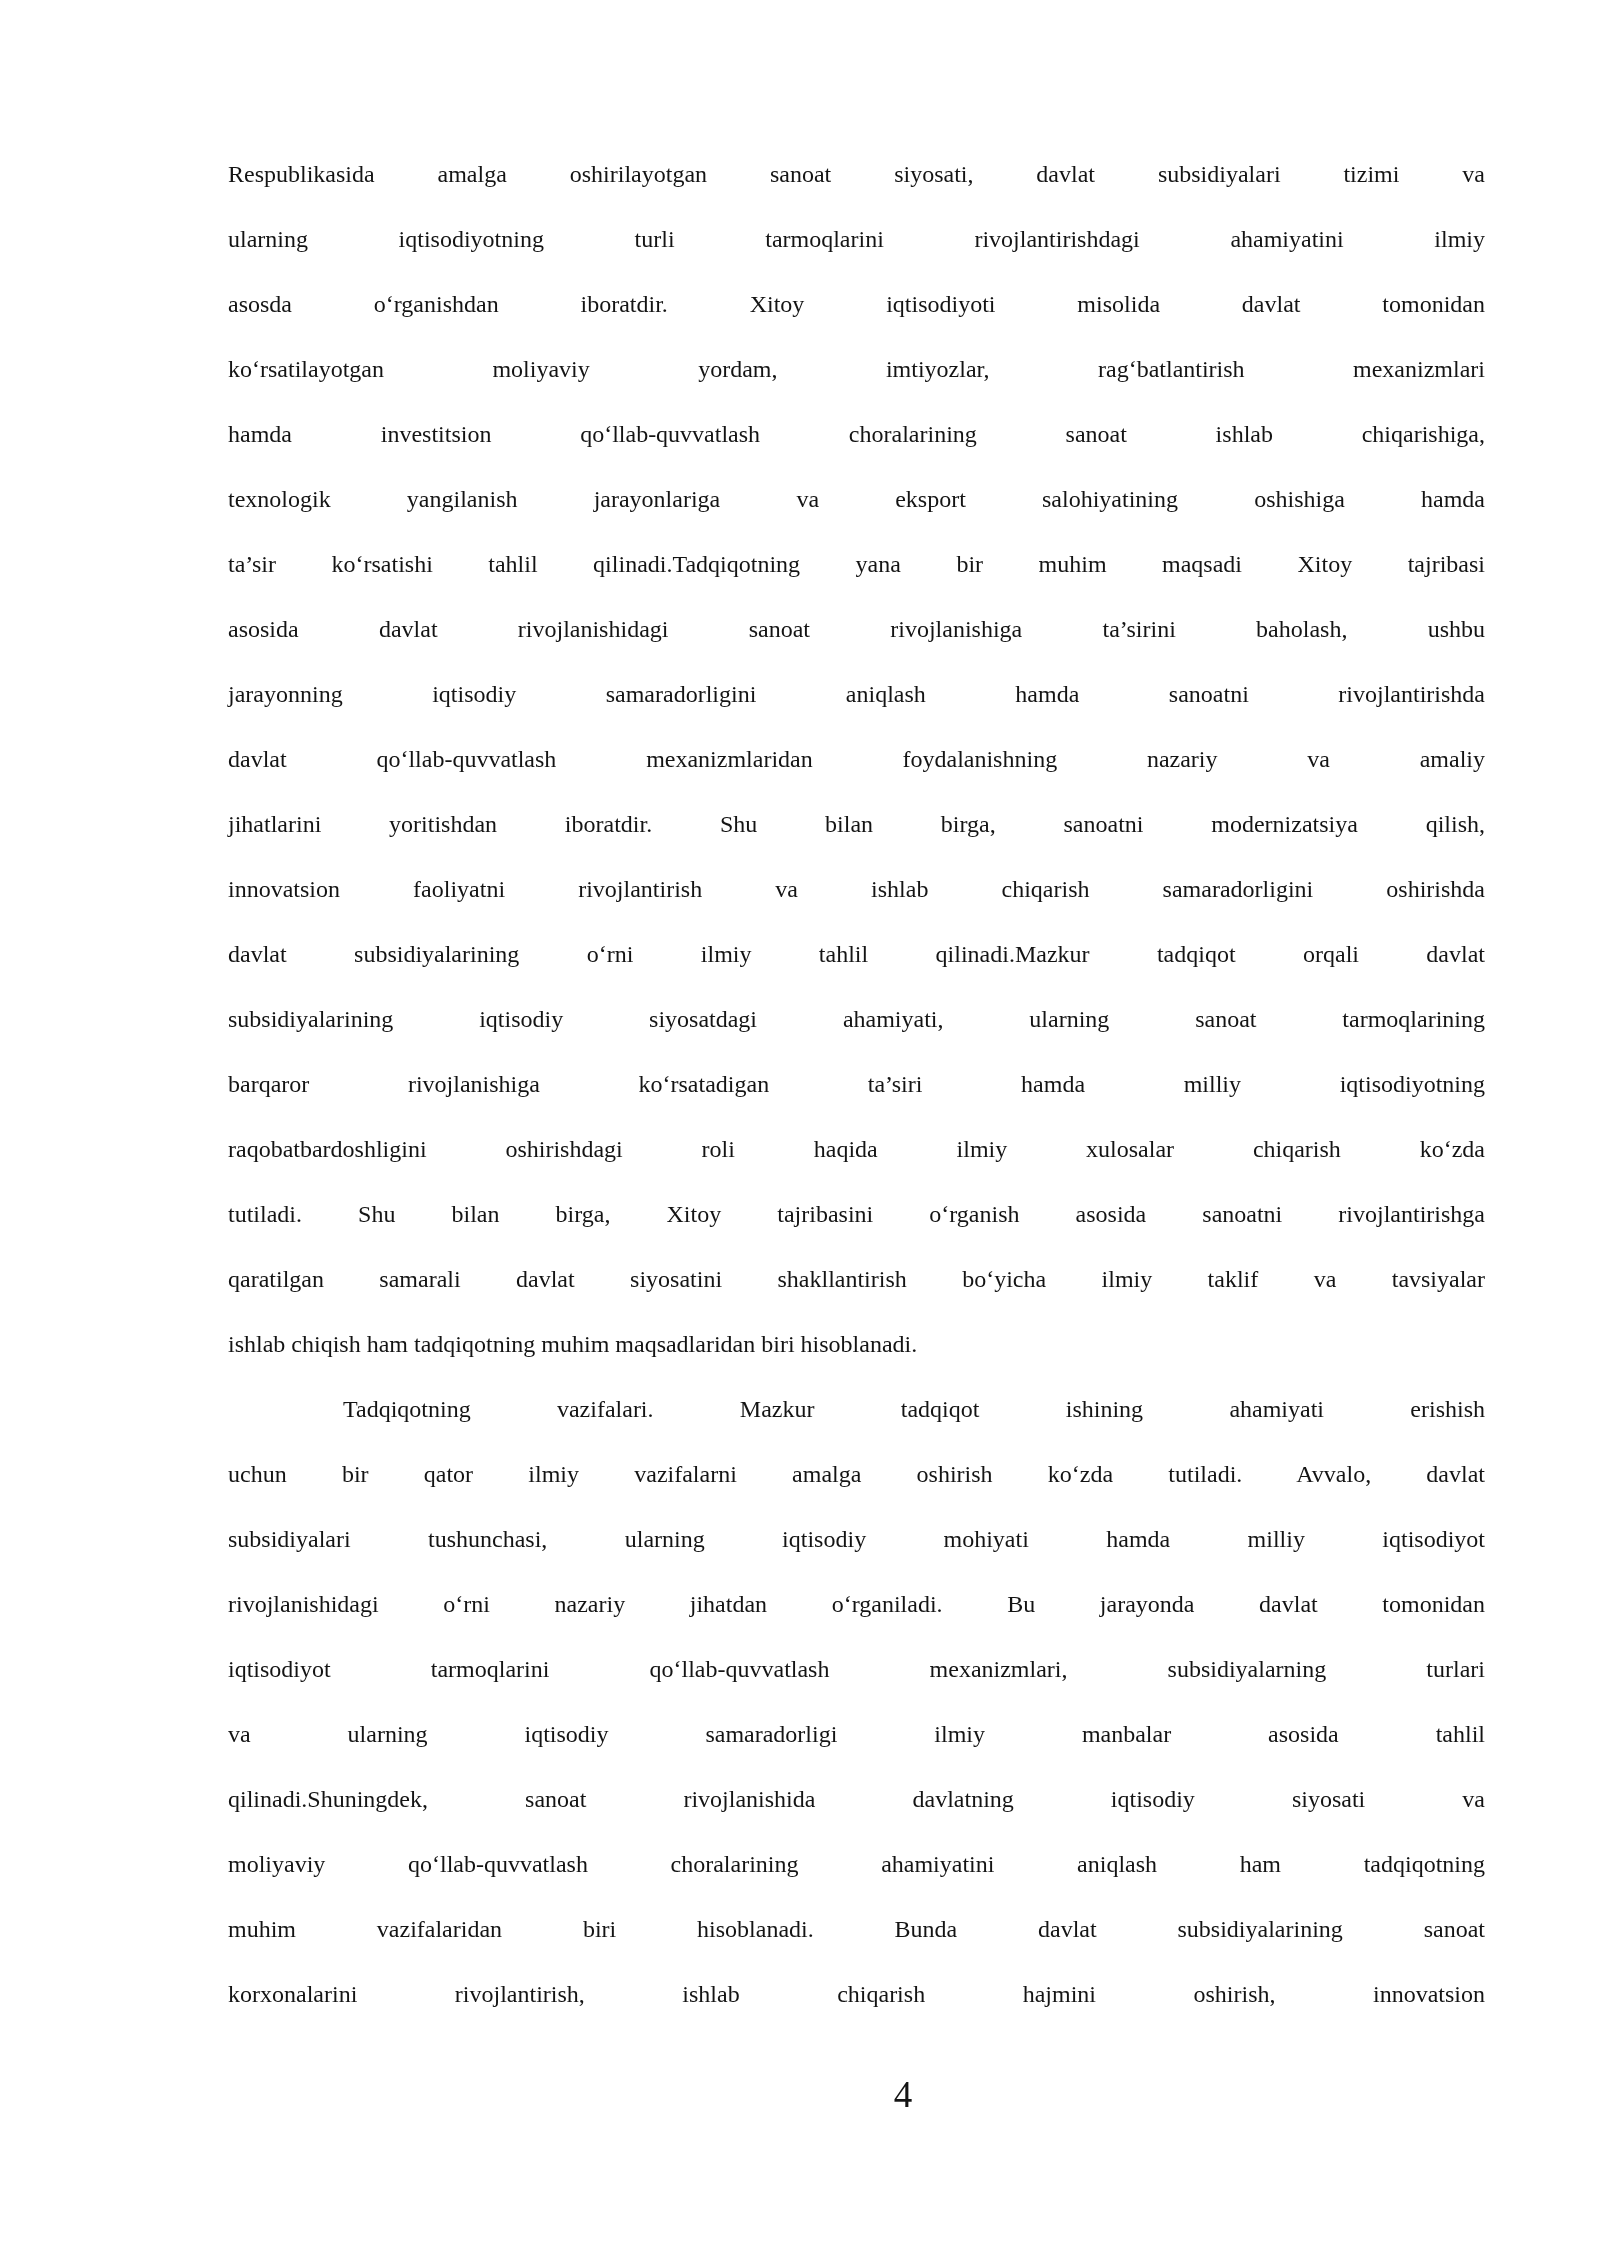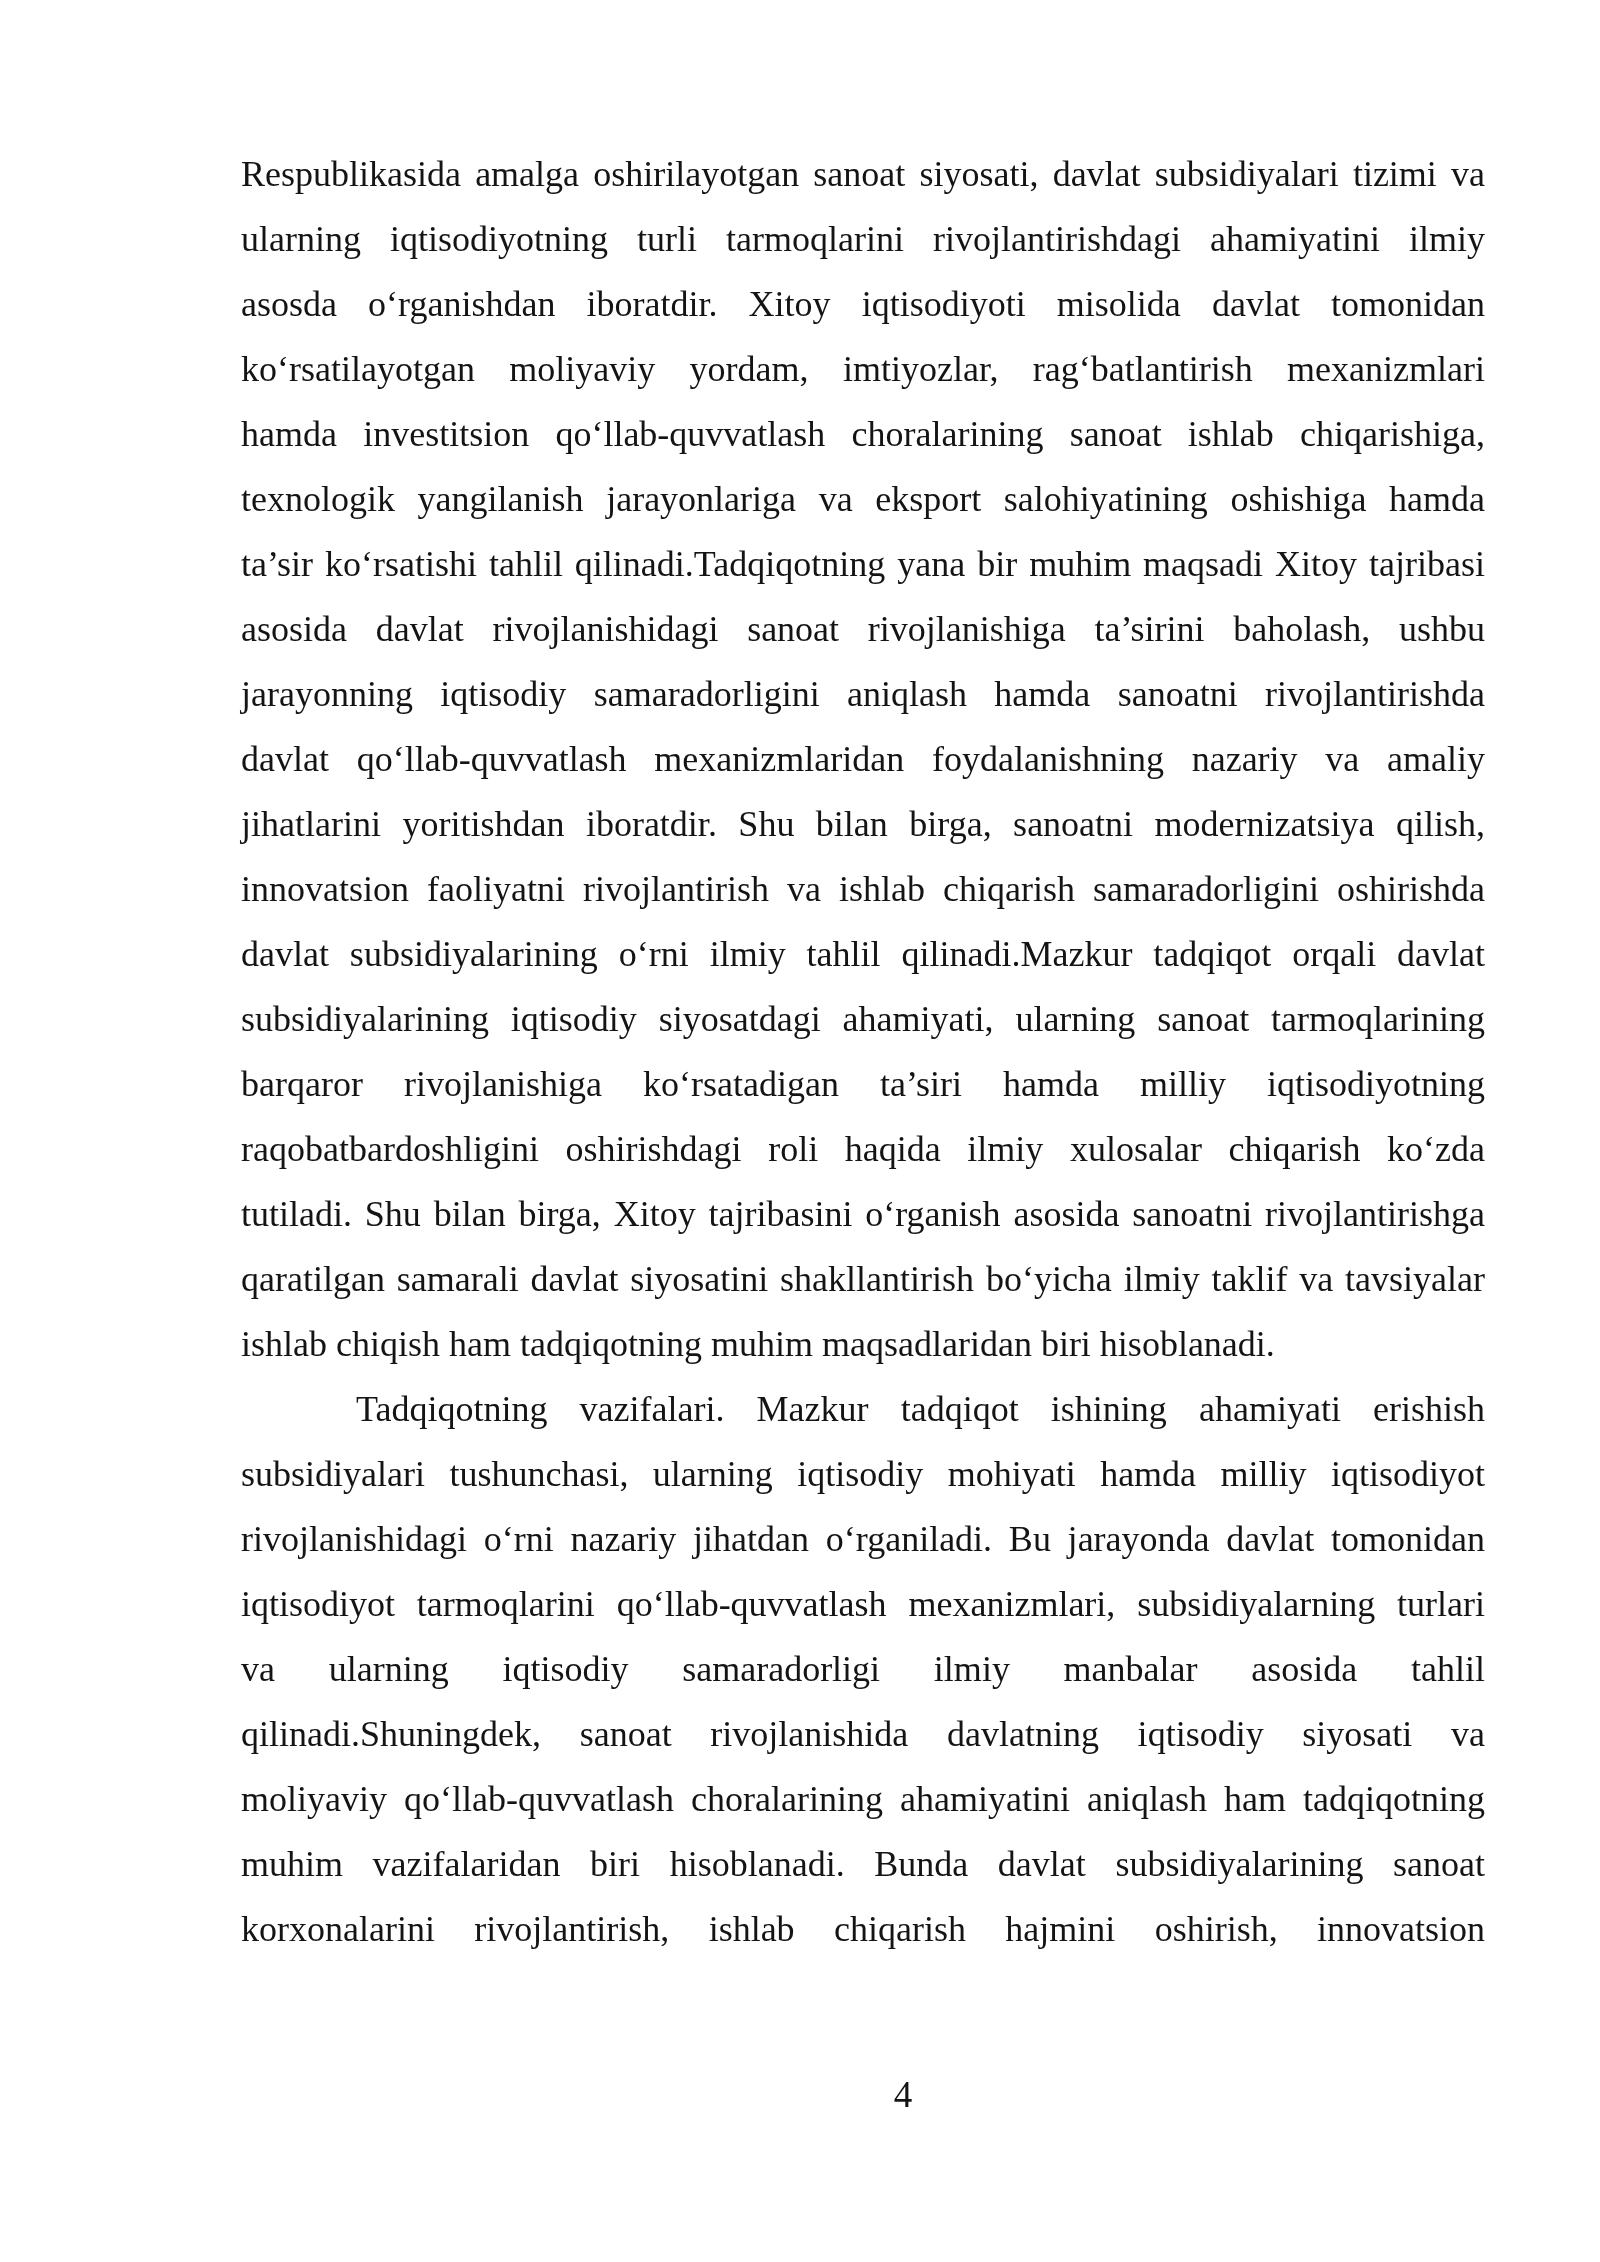--- a/index.html
+++ b/index.html
@@ -15,27 +15,26 @@
     color: #141414;
     overflow: hidden;
   }
   .textblock {
     position: absolute;
     left: 228px;
     top: 142px;
     width: 1257px;
   }
   .line {
-    font-size: 36px;
+    font-size: 24px;
     line-height: 65px;
     height: 65px;
     text-align: justify;
     text-align-last: justify;
     overflow: visible;
-    margin-left: 13px;
   }
   .line.pend {
     text-align-last: left;
   }
   .line.indent {
     padding-left: 115px;
   }
   .bold {
     font-weight: normal;
   }
@@ -67,20 +66,21 @@
   <div class="line">innovatsion faoliyatni rivojlantirish va ishlab chiqarish samaradorligini oshirishda</div>
   <div class="line">davlat subsidiyalarining o‘rni ilmiy tahlil qilinadi.Mazkur tadqiqot orqali davlat</div>
   <div class="line">subsidiyalarining iqtisodiy siyosatdagi ahamiyati, ularning sanoat tarmoqlarining</div>
   <div class="line">barqaror rivojlanishiga ko‘rsatadigan ta’siri hamda milliy iqtisodiyotning</div>
   <div class="line">raqobatbardoshligini oshirishdagi roli haqida ilmiy xulosalar chiqarish ko‘zda</div>
   <div class="line">tutiladi. Shu bilan birga, Xitoy tajribasini o‘rganish asosida sanoatni rivojlantirishga</div>
   <div class="line">qaratilgan samarali davlat siyosatini shakllantirish bo‘yicha ilmiy taklif va tavsiyalar</div>
   <div class="line pend">ishlab chiqish ham tadqiqotning muhim maqsadlaridan biri hisoblanadi.</div>
 
   <div class="line indent"><span class="bold">Tadqiqotning vazifalari</span><span>. Mazkur tadqiqot ishining ahamiyati erishish</span></div>
+  <div class="line">uchun bir qator ilmiy vazifalarni amalga oshirish ko‘zda tutiladi. Avvalo, davlat</div>
   <div class="line">subsidiyalari tushunchasi, ularning iqtisodiy mohiyati hamda milliy iqtisodiyot</div>
   <div class="line">rivojlanishidagi o‘rni nazariy jihatdan o‘rganiladi. Bu jarayonda davlat tomonidan</div>
   <div class="line">iqtisodiyot tarmoqlarini qo‘llab-quvvatlash mexanizmlari, subsidiyalarning turlari</div>
   <div class="line">va ularning iqtisodiy samaradorligi ilmiy manbalar asosida tahlil</div>
   <div class="line">qilinadi.Shuningdek, sanoat rivojlanishida davlatning iqtisodiy siyosati va</div>
   <div class="line">moliyaviy qo‘llab-quvvatlash choralarining ahamiyatini aniqlash ham tadqiqotning</div>
   <div class="line">muhim vazifalaridan biri hisoblanadi. Bunda davlat subsidiyalarining sanoat</div>
   <div class="line">korxonalarini rivojlantirish, ishlab chiqarish hajmini oshirish, innovatsion</div>
 </div>
 

